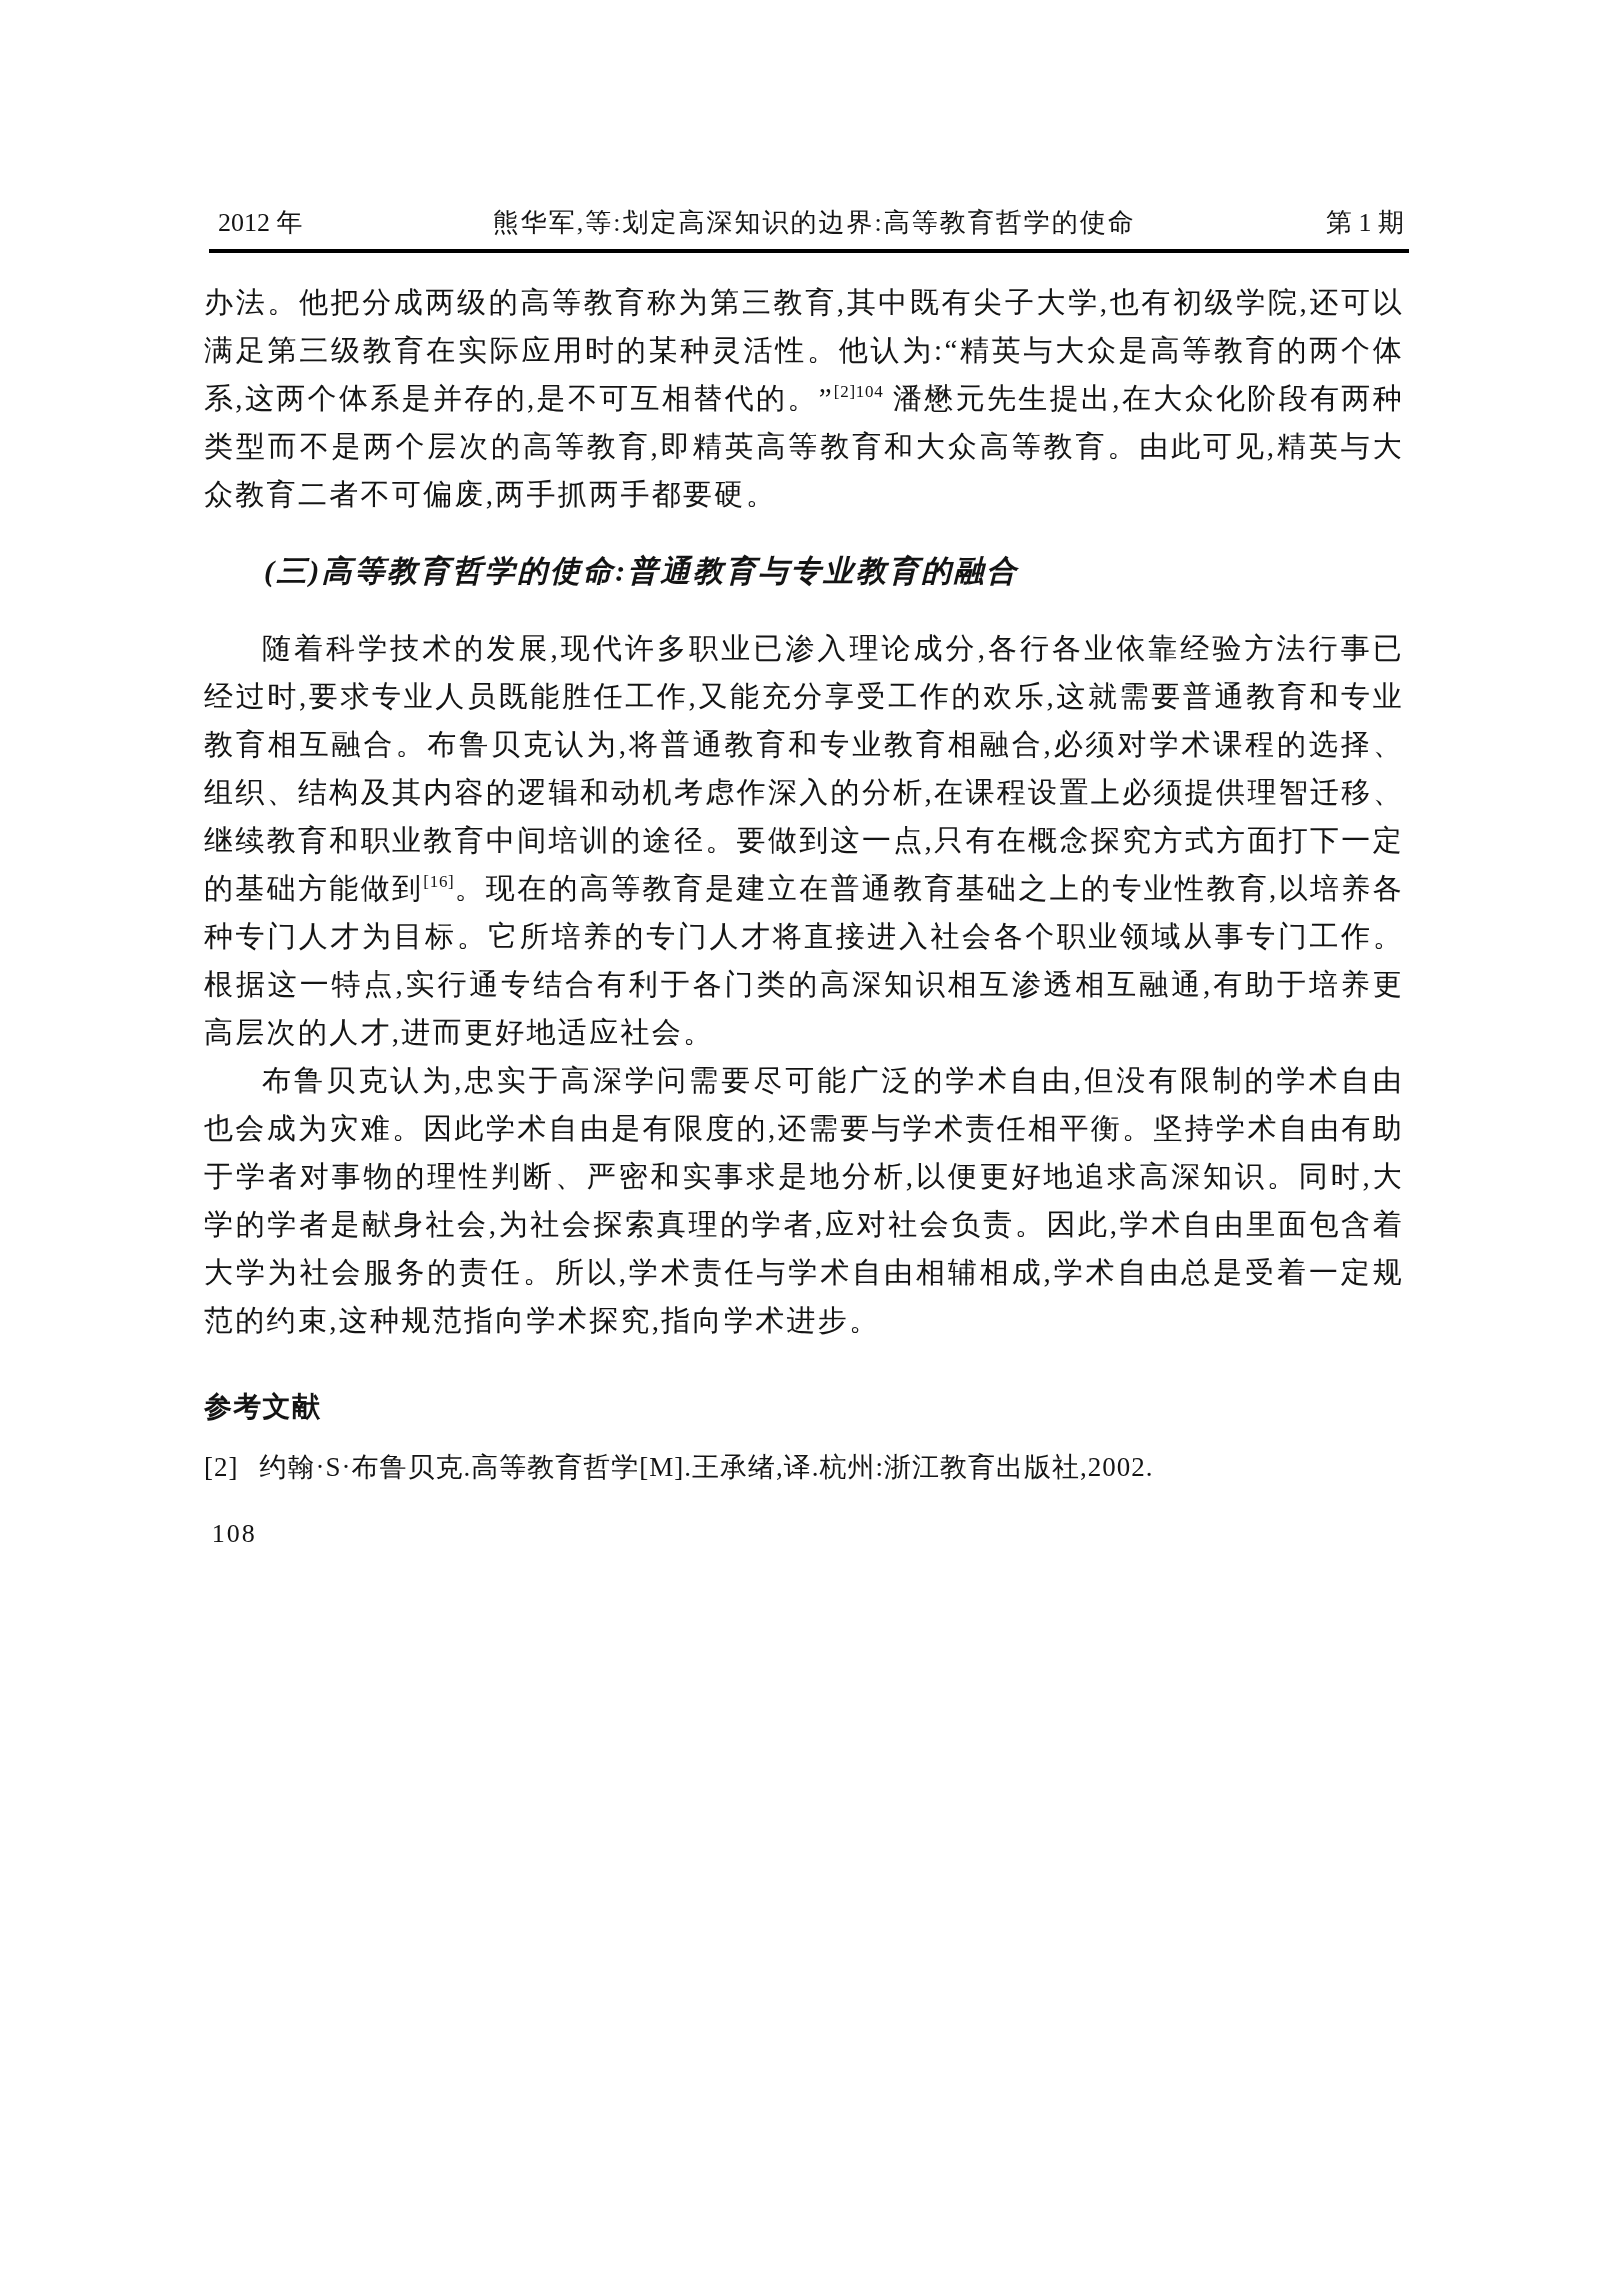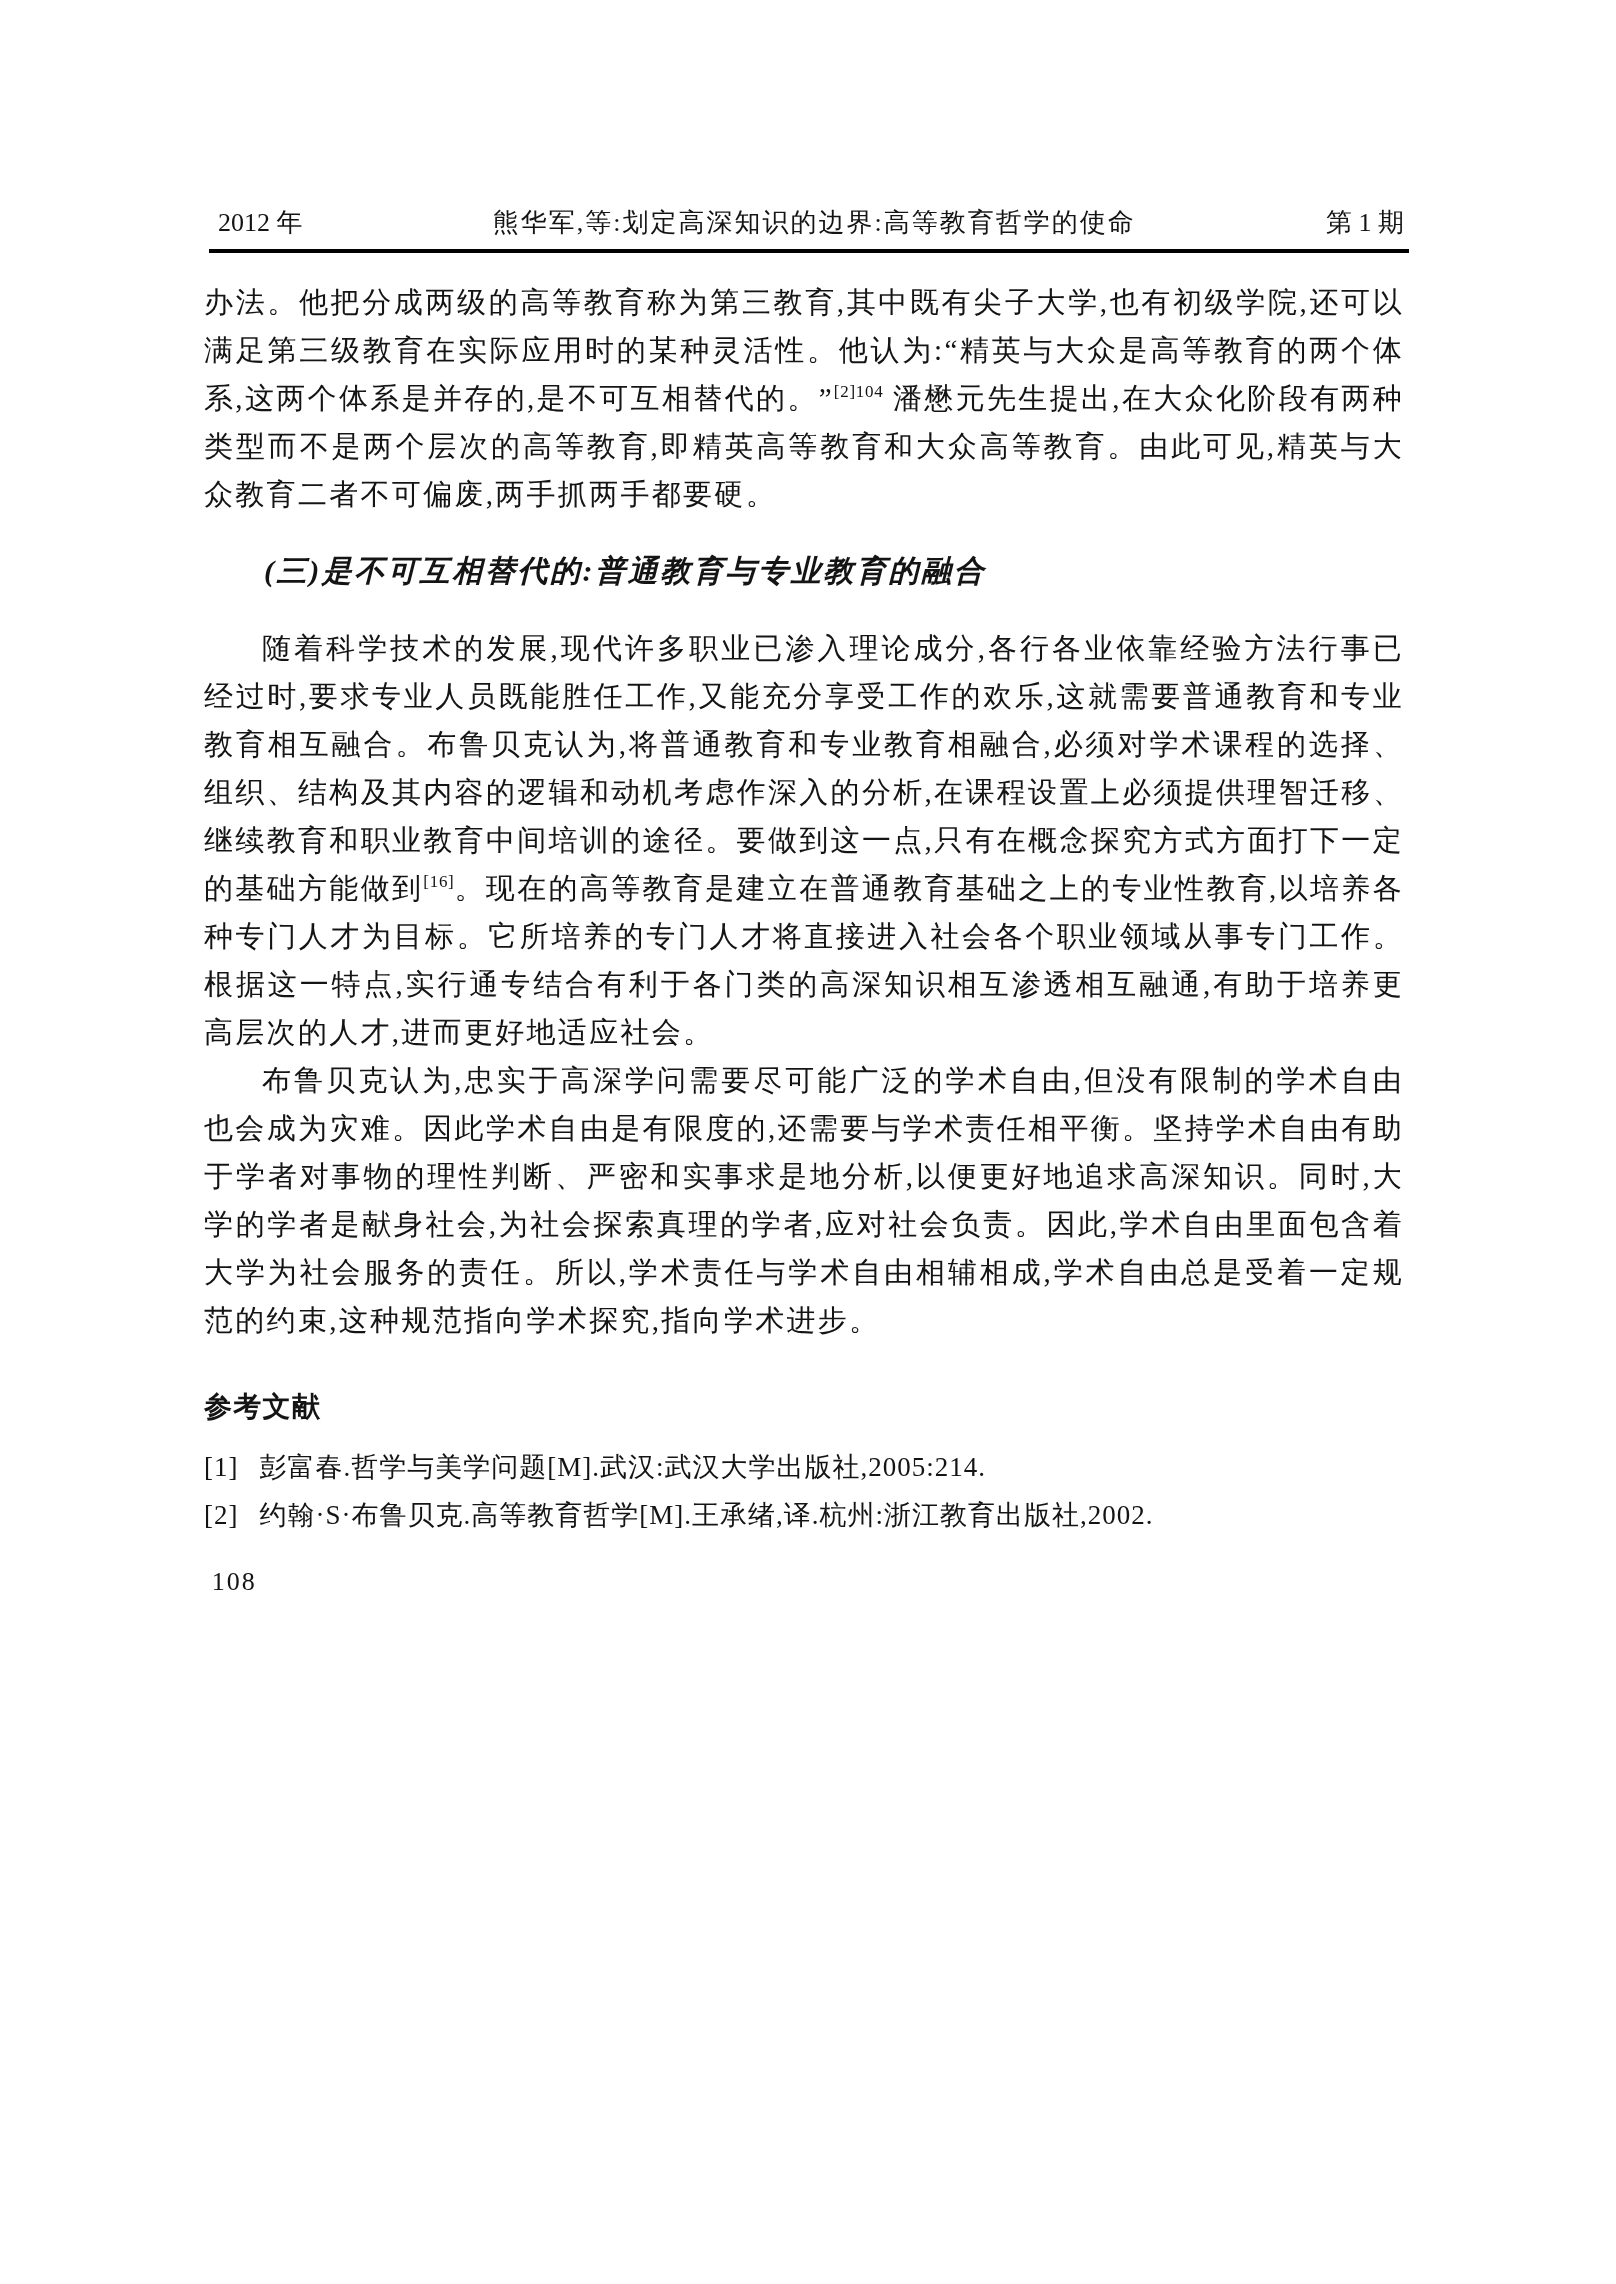--- a/index.html
+++ b/index.html
@@ -47,34 +47,31 @@
     <span class="header-title">熊华军,等:划定高深知识的边界:高等教育哲学的使命</span>
     <span class="header-issue">第 1 期</span>
   </div>
 
   <div class="rule"></div>
 
   <div class="article">
 
     <p class="body no-indent"><span>办法。他把分成两级的高等教育称为第三教育,其中既有尖子大学,也有初级学院,还可以满足第三级教育在实际应用时的某种灵活性。他认为:“精英与大众是高等教育的两个体系,这两个体系是并存的,是不可互相替代的。”</span><sup>[2]104</sup><span> 潘懋元先生提出,在大众化阶段有两种类型而不是两个层次的高等教育,即精英高等教育和大众高等教育。由此可见,精英与大众教育二者不可偏废,两手抓两手都要硬。</span></p>
 
-    <h3 class="section-heading">(三)是不可互相替代的:普通教育与专业教育的融合</h3>
+    <h3 class="section-heading">(三)高等教育哲学的使命:普通教育与专业教育的融合</h3>
 
     <p class="body"><span>随着科学技术的发展,现代许多职业已渗入理论成分,各行各业依靠经验方法行事已经过时,要求专业人员既能胜任工作,又能充分享受工作的欢乐,这就需要普通教育和专业教育相互融合。布鲁贝克认为,将普通教育和专业教育相融合,必须对学术课程的选择、组织、结构及其内容的逻辑和动机考虑作深入的分析,在课程设置上必须提供理智迁移、继续教育和职业教育中间培训的途径。要做到这一点,只有在概念探究方式方面打下一定的基础方能做到</span><sup>[16]</sup><span>。现在的高等教育是建立在普通教育基础之上的专业性教育,以培养各种专门人才为目标。它所培养的专门人才将直接进入社会各个职业领域从事专门工作。根据这一特点,实行通专结合有利于各门类的高深知识相互渗透相互融通,有助于培养更高层次的人才,进而更好地适应社会。</span></p>
 
 
 
 
     <p class="body"><span>布鲁贝克认为,忠实于高深学问需要尽可能广泛的学术自由,但没有限制的学术自由也会成为灾难。因此学术自由是有限度的,还需要与学术责任相平衡。坚持学术自由有助于学者对事物的理性判断、严密和实事求是地分析,以便更好地追求高深知识。同时,大学的学者是献身社会,为社会探索真理的学者,应对社会负责。因此,学术自由里面包含着大学为社会服务的责任。所以,学术责任与学术自由相辅相成,学术自由总是受着一定规范的约束,这种规范指向学术探究,指向学术进步。</span></p>
 
     <div class="refs">
       <div class="refs-title">参考文献</div>
-      <div class="ref-item">
-        <span class="ref-label">[1]</span><span class="ref-text">彭富春.哲学与美学问题[M].武汉:武汉大学出版社,2005:214.</span>
-      </div>
       <div class="ref-item">
         <span class="ref-label">[2]</span><span class="ref-text">约翰·S·布鲁贝克.高等教育哲学[M].王承绪,译.杭州:浙江教育出版社,2002.</span>
       </div>
     </div>
 
     <div class="page-number">108</div>
 
   </div>
 
 </div>

